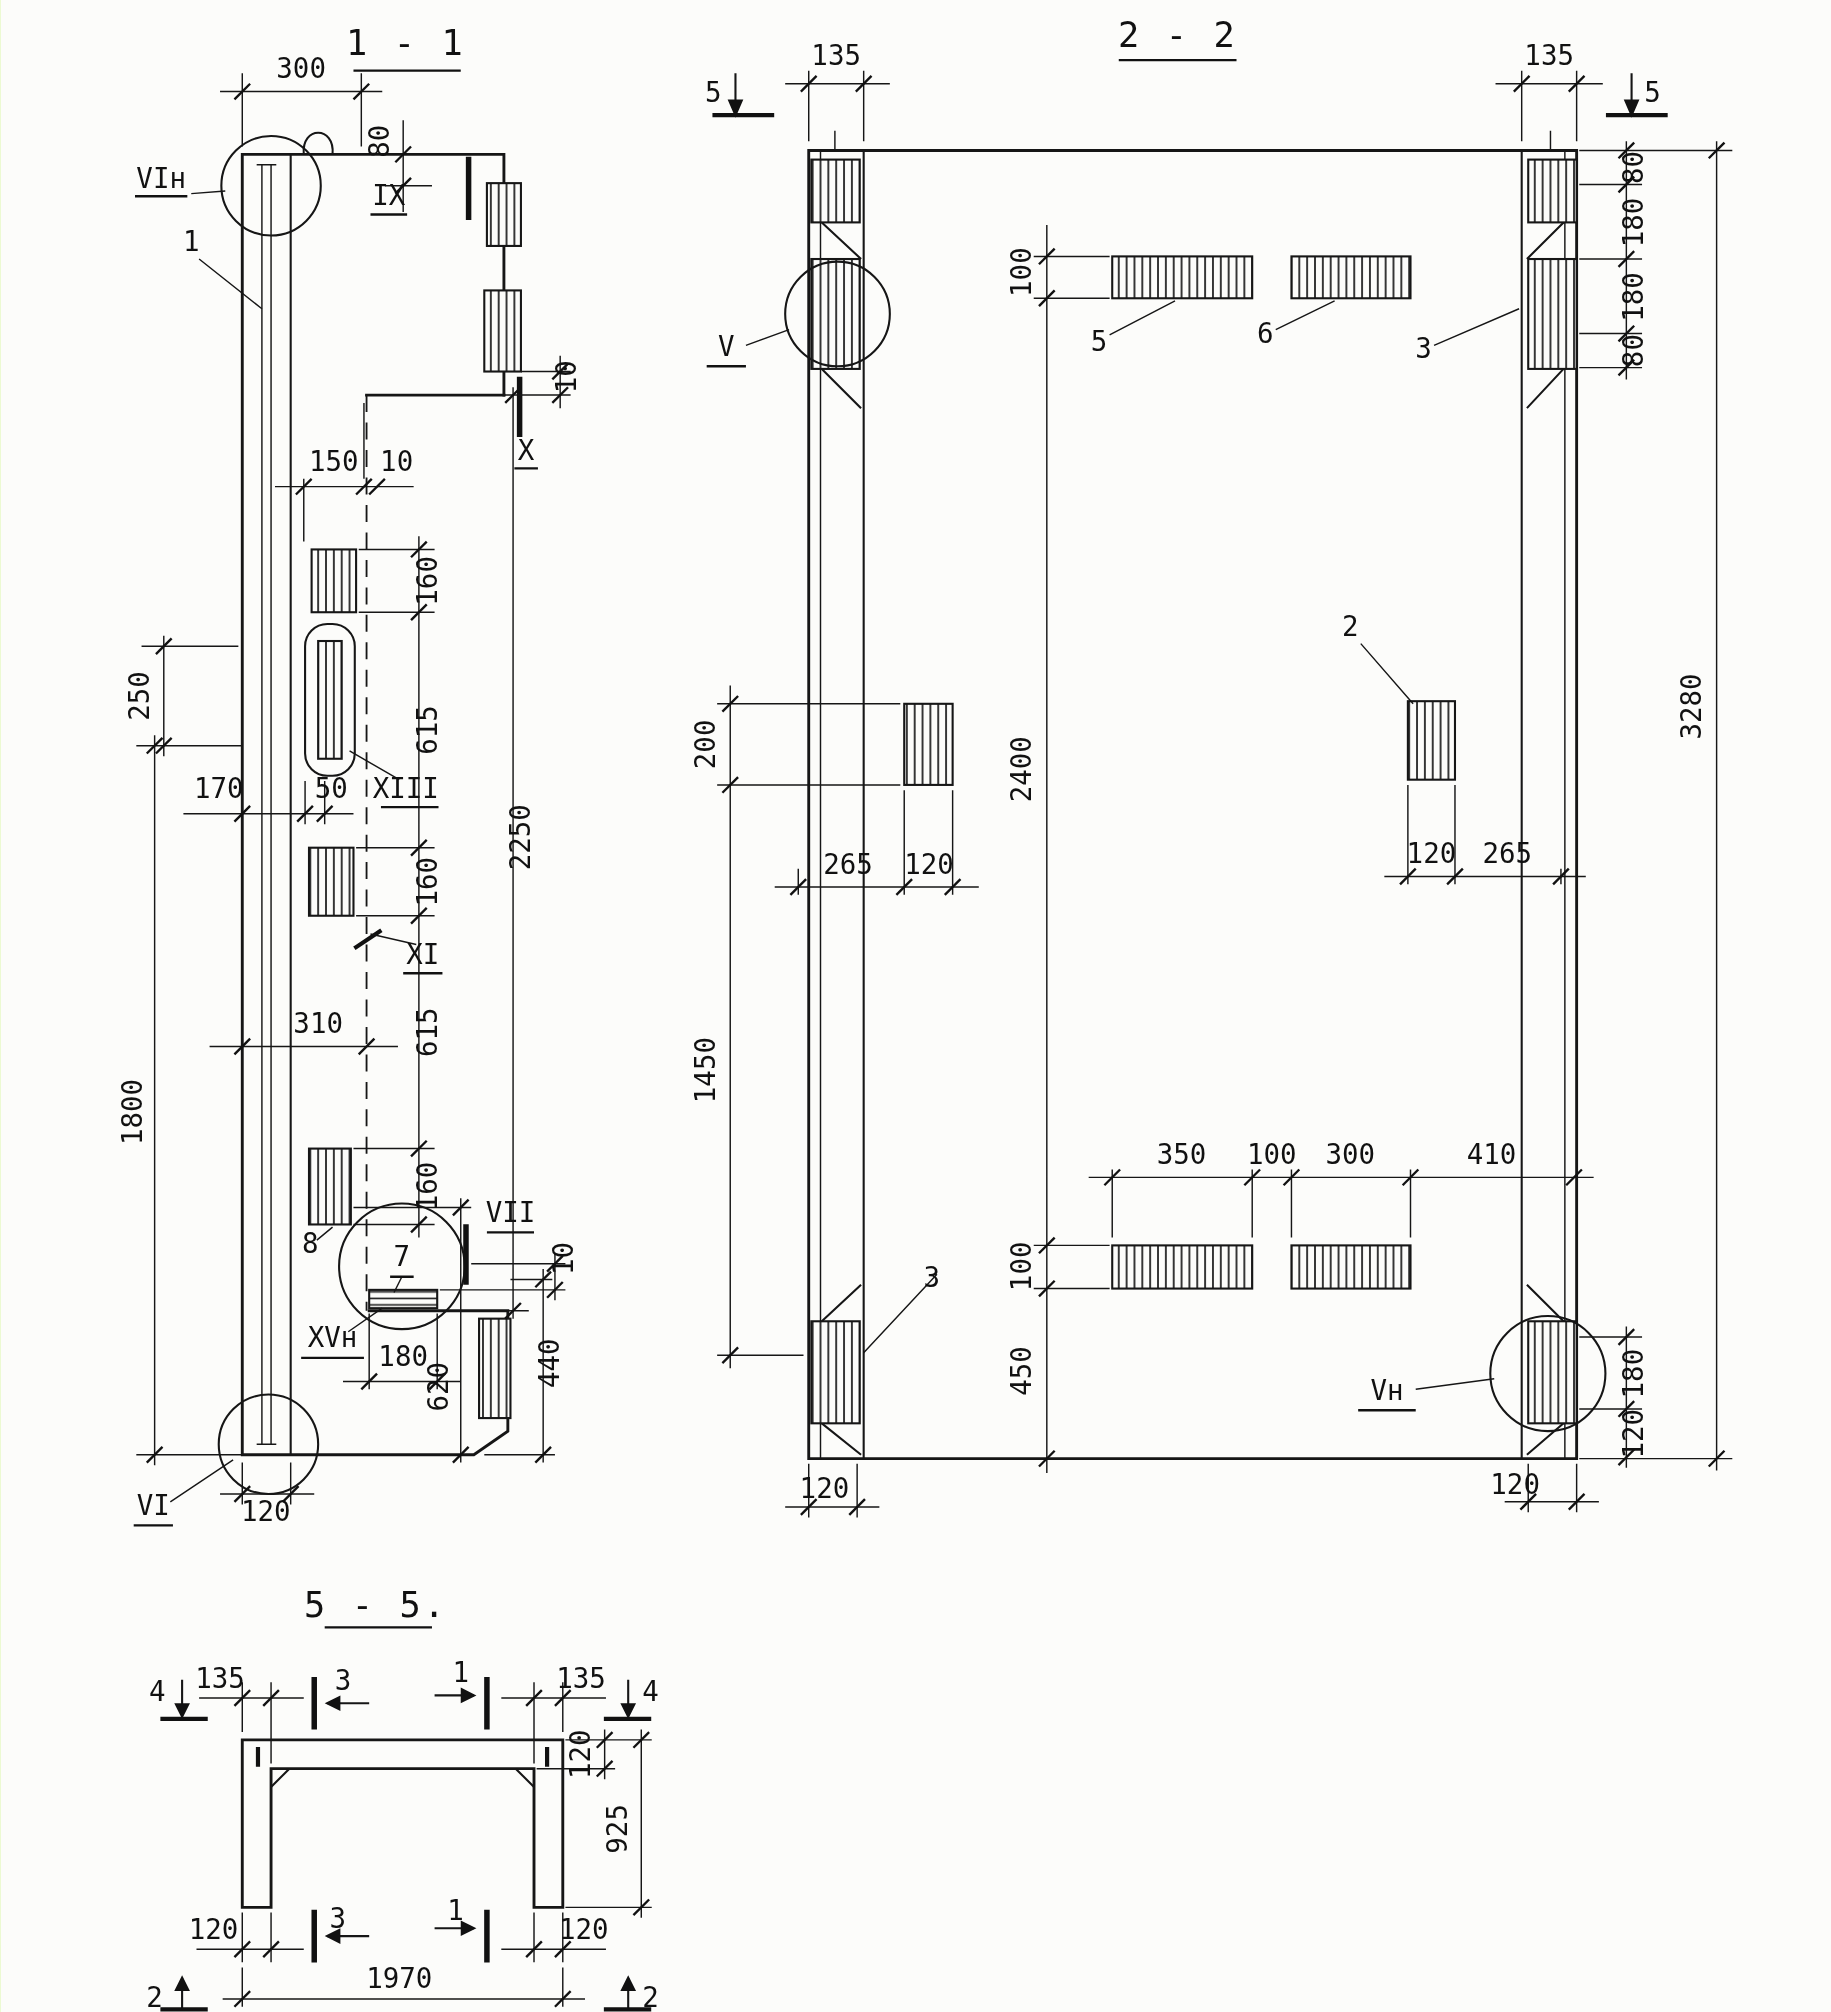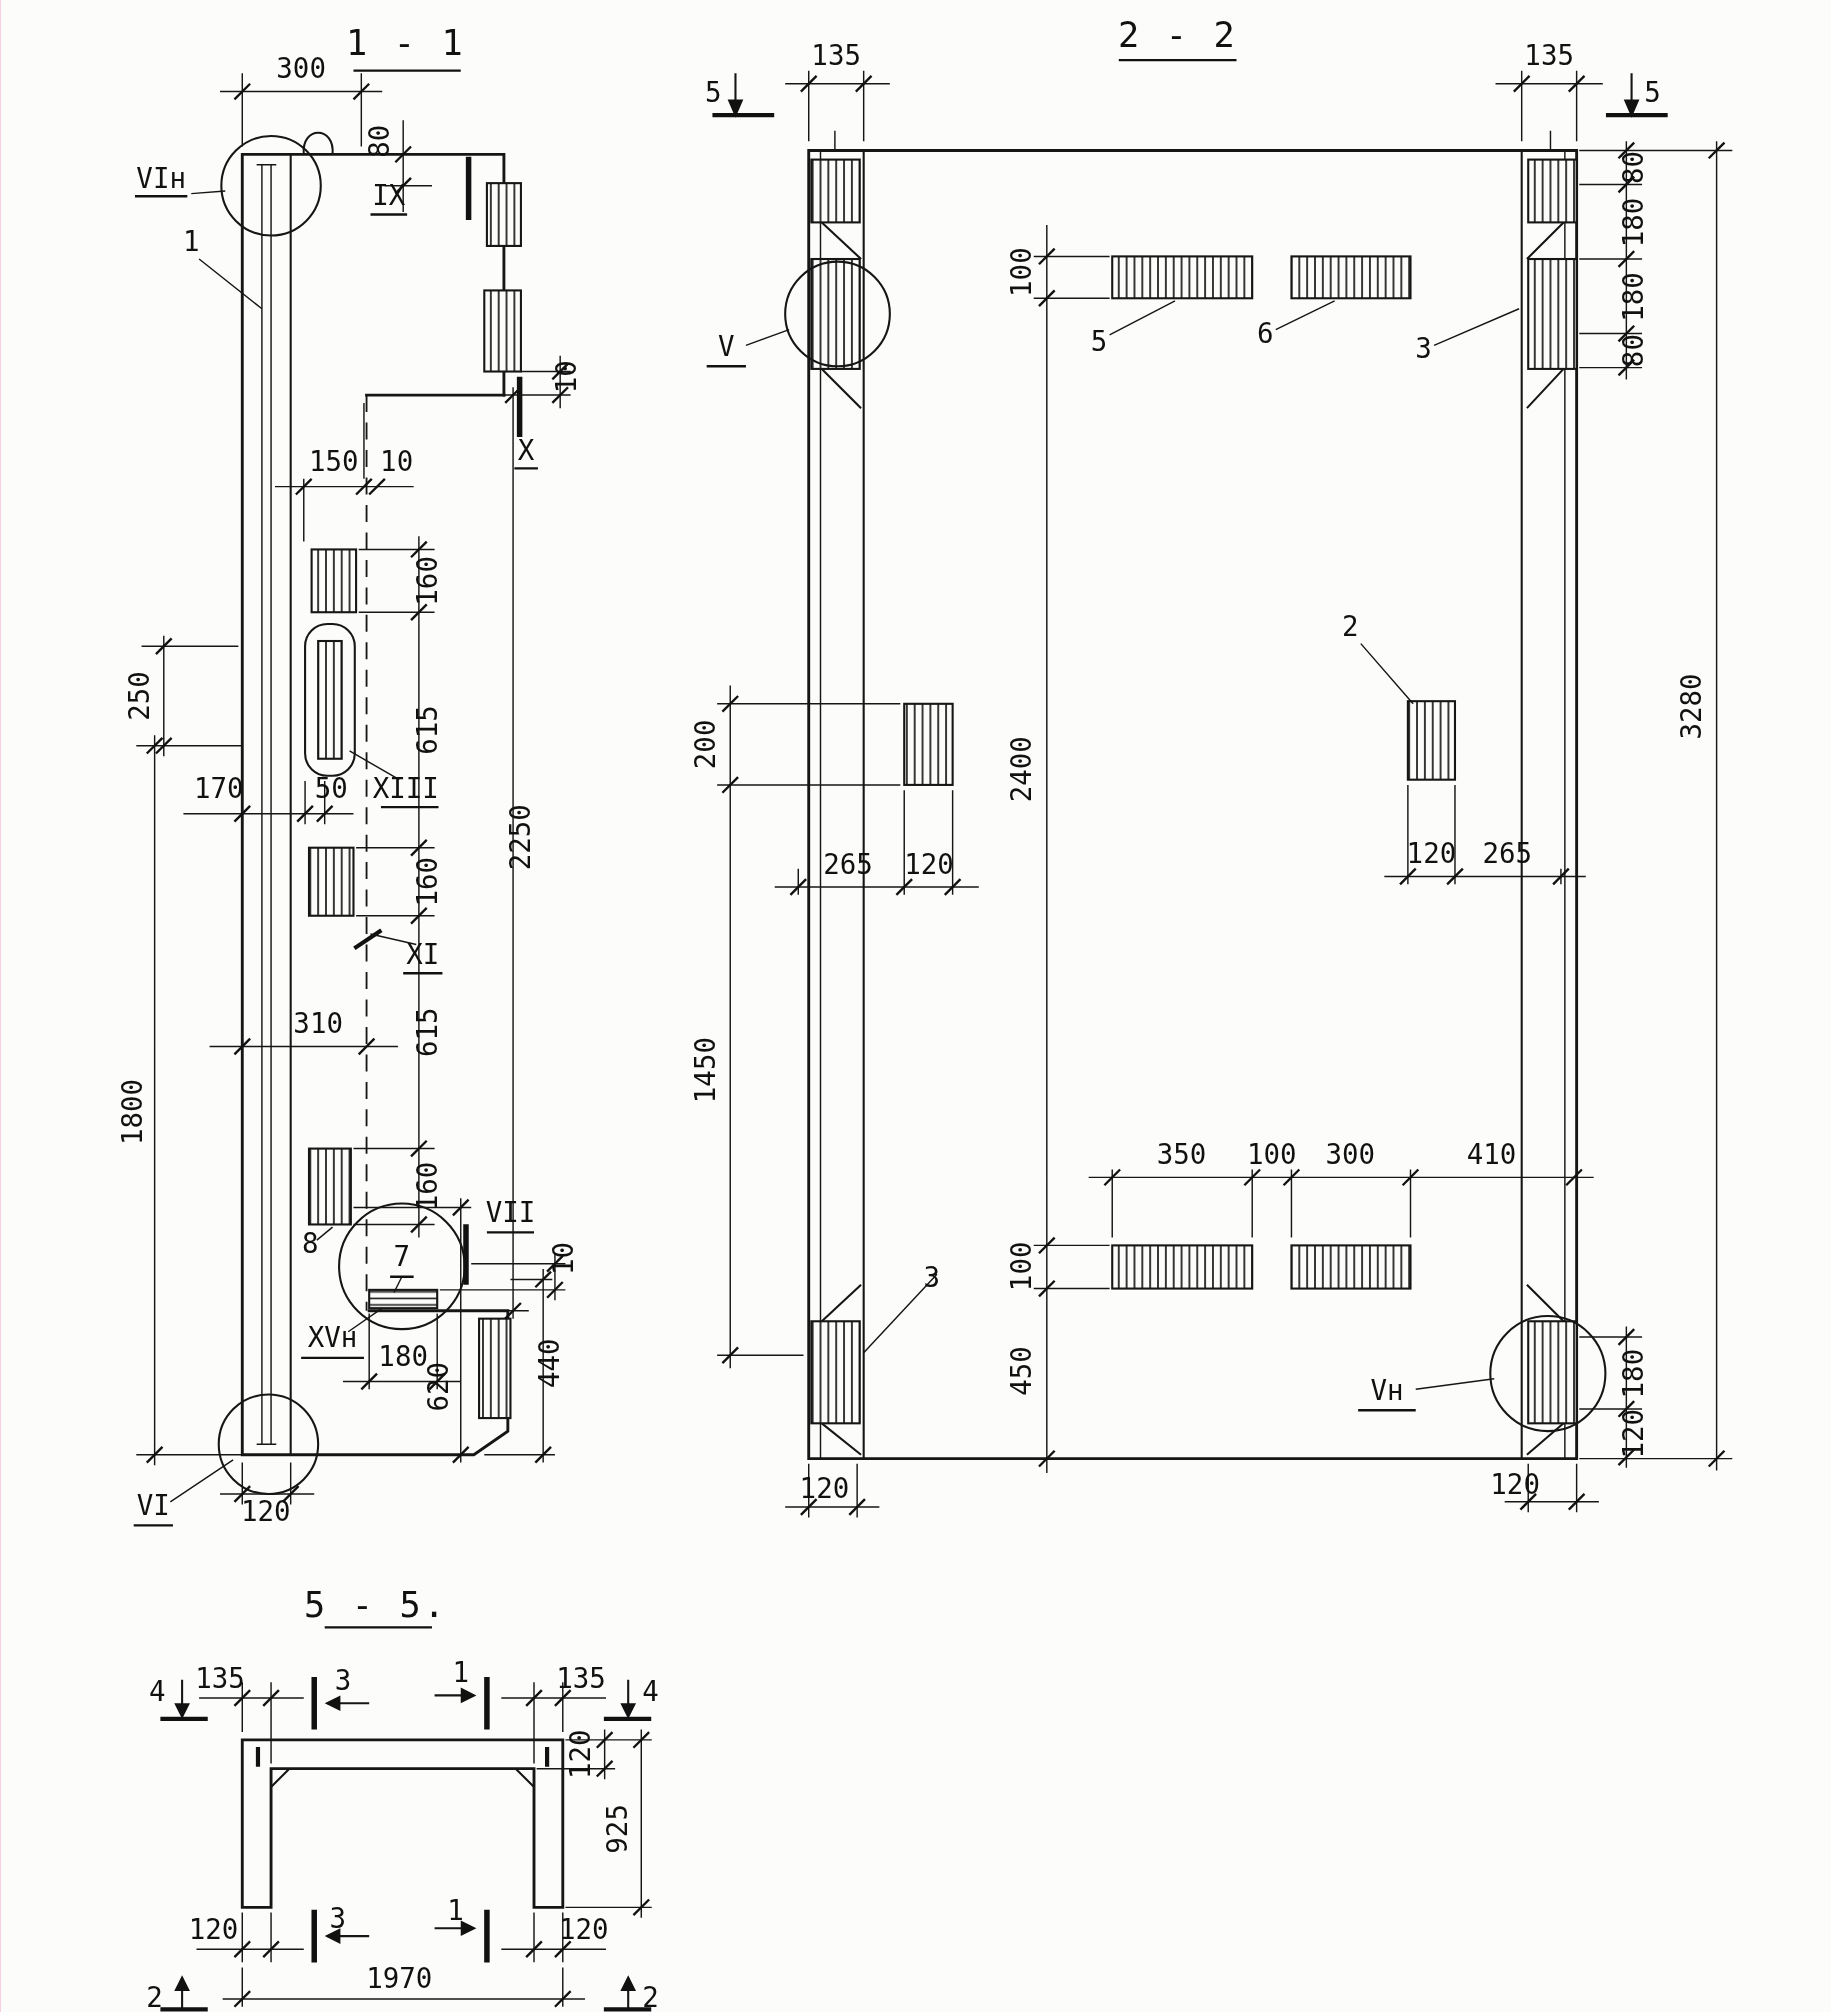--- a/index.html
+++ b/index.html
@@ -1,17 +1,17 @@
 <!DOCTYPE html>
 <html><head>
 <meta charset="utf-8">
 <title>drawing</title>
 <style>
   html,body{margin:0;padding:0;background:#ddd;}
-  .sheet{width:1832px;height:2012px;background:#ec4899;position:relative;overflow:hidden;}
+  .sheet{width:1832px;height:2012px;background:#bef264;position:relative;overflow:hidden;}
   svg{display:block;}
   .ln{stroke:#161616;stroke-width:2.2;fill:none;stroke-linecap:square;}
   .md{stroke:#161616;stroke-width:1.6;fill:none;}
   .thin{stroke:#161616;stroke-width:1.1;fill:none;}
   .dim{stroke:#161616;stroke-width:1.1;fill:none;}
   .dash{stroke:#161616;stroke-width:1.4;fill:none;stroke-dasharray:13 8;}
   .thick{stroke:#111;stroke-width:4.2;fill:none;stroke-linecap:square;}
   .bar{stroke:#111;stroke-width:3.2;fill:none;stroke-linecap:square;}
   .ah{fill:#111;stroke:none;}
   .pl{stroke:#161616;stroke-width:1.6;}

